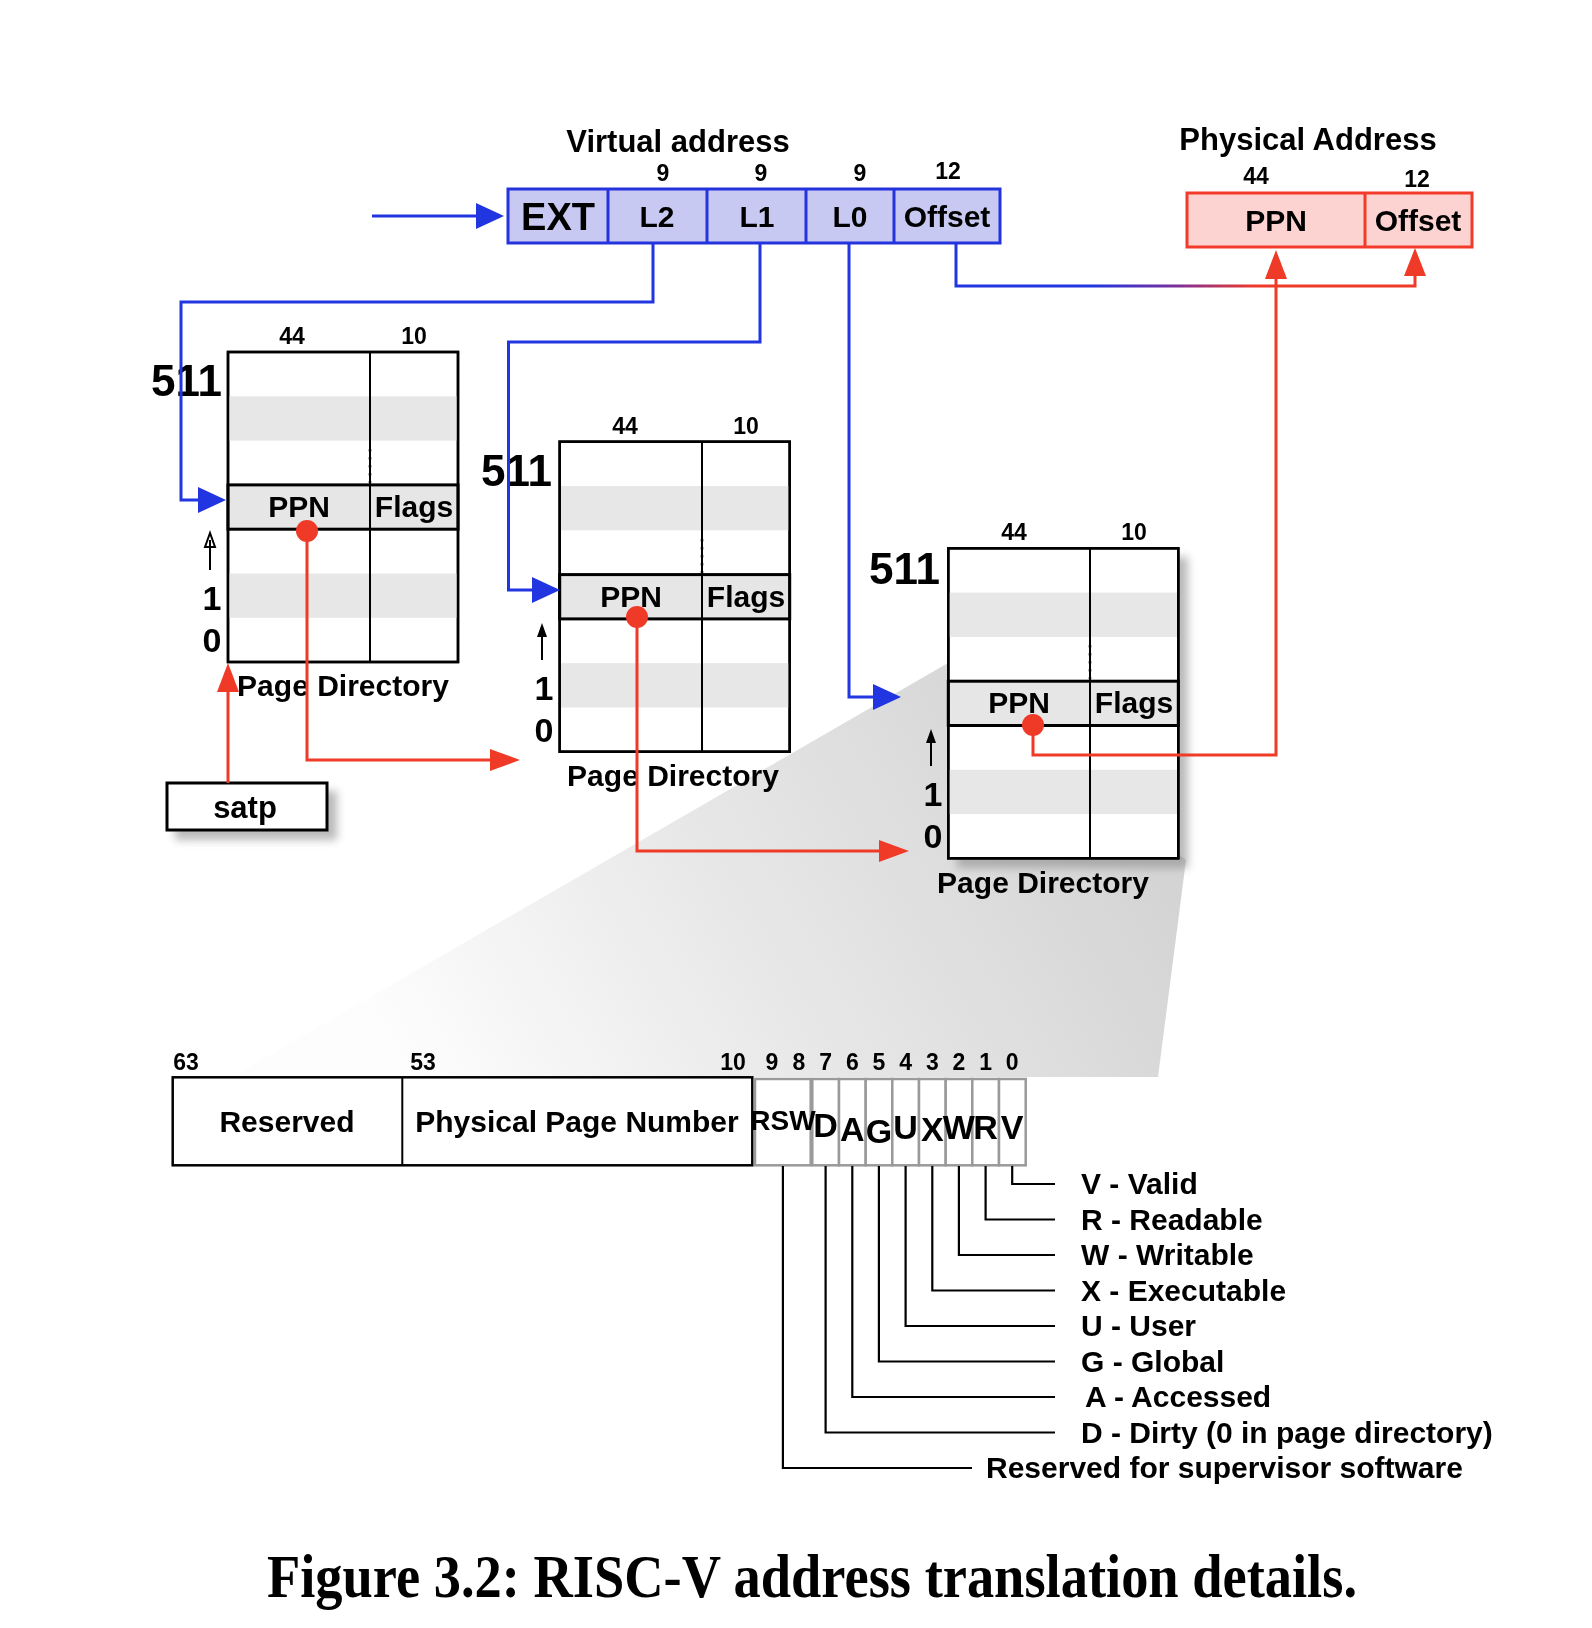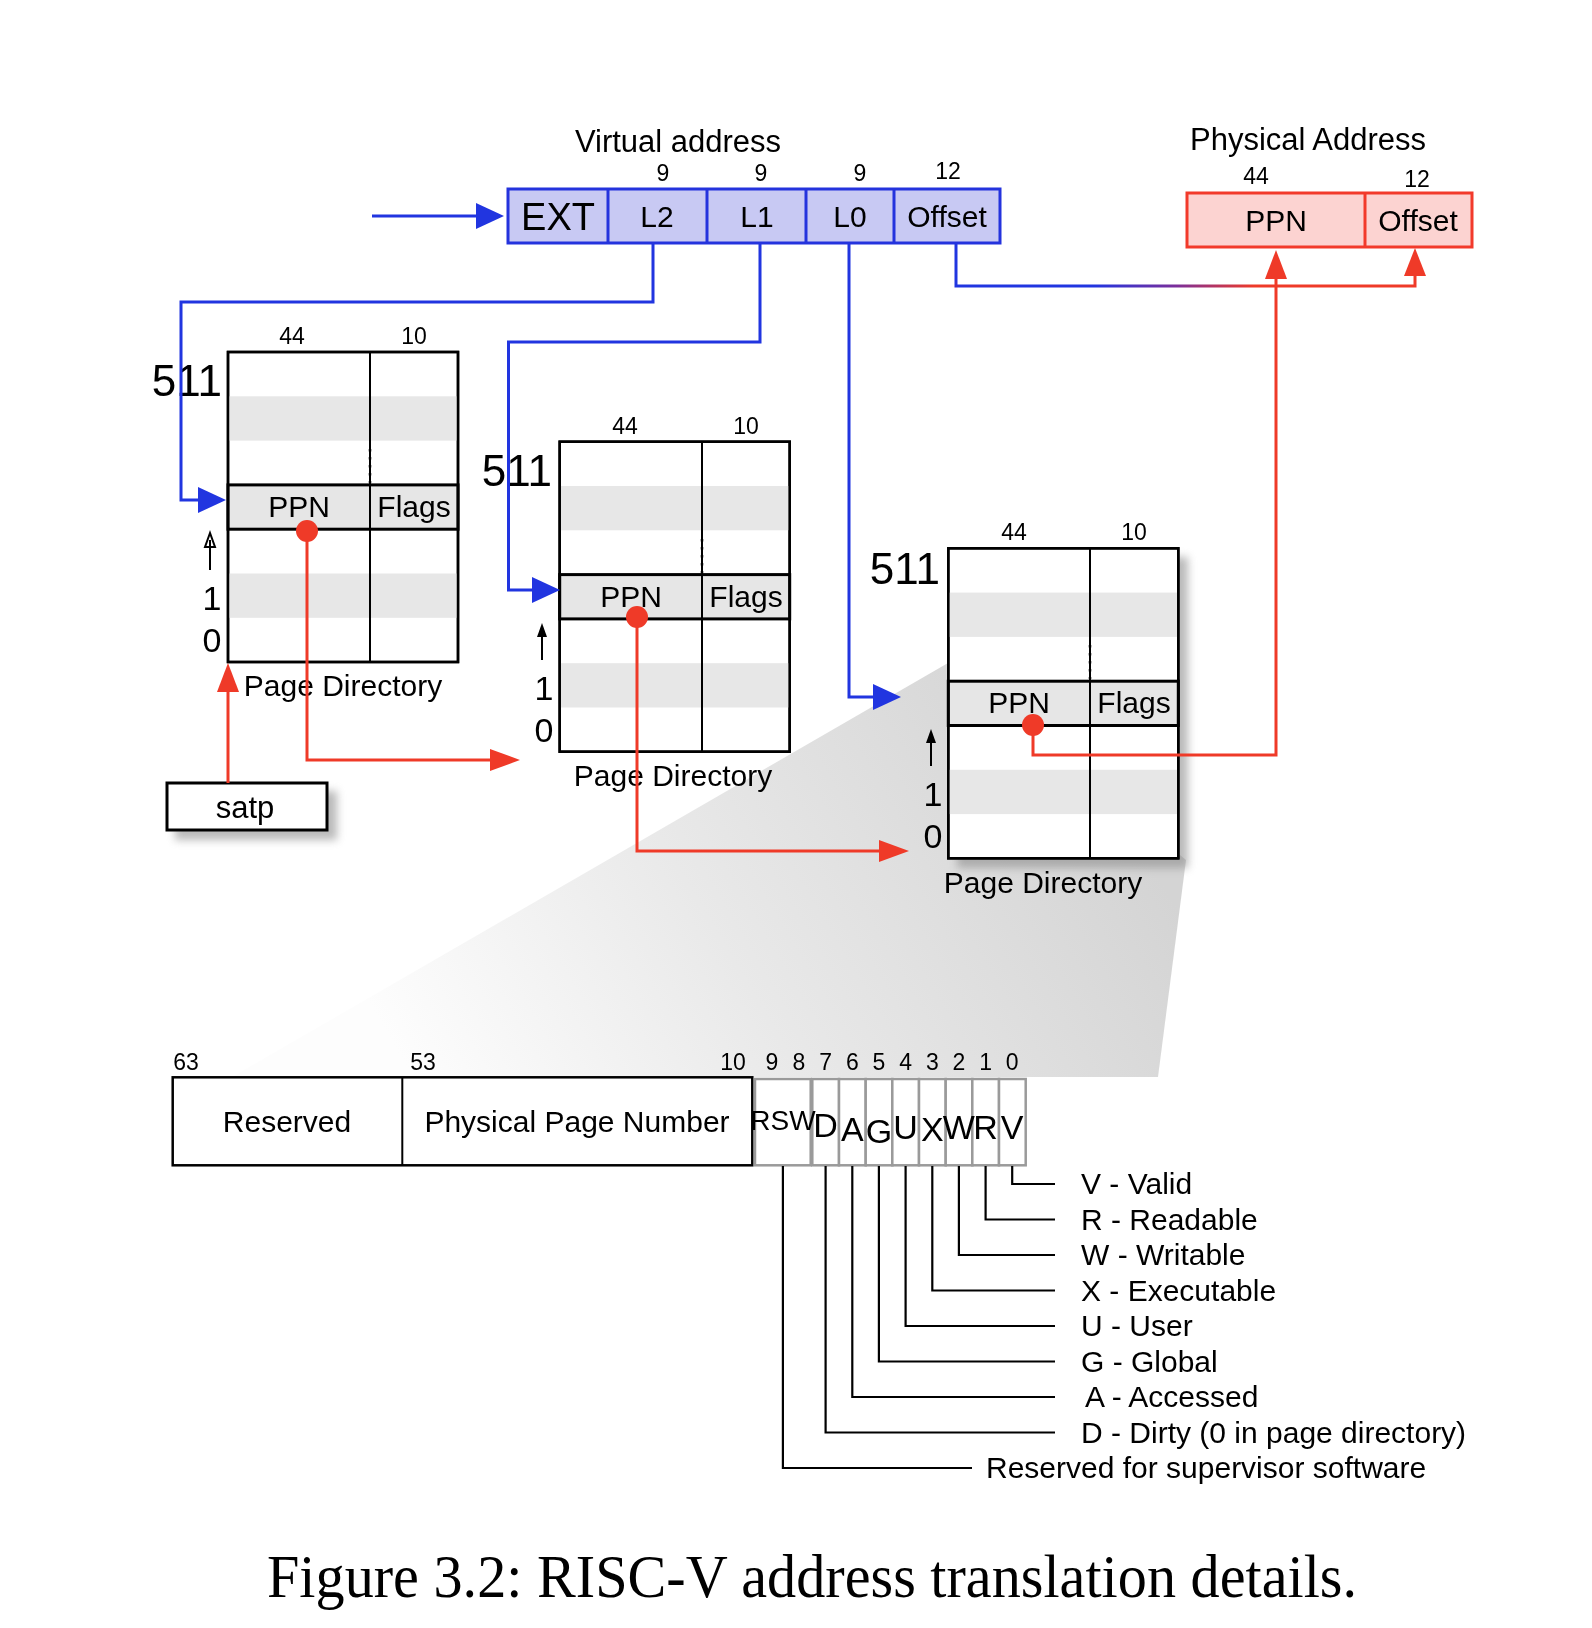--- a/index.html
+++ b/index.html
@@ -1,16 +1,16 @@
 <!DOCTYPE html>
 <html><head>
 <meta charset="utf-8">
 <style>
   html,body{margin:0;padding:0;background:#fff;}
-  .stage{position:relative;width:1592px;height:1628px;background:#fff;overflow:hidden;}
+  .stage{position:relative;width:1592px;height:1628px;background:#fff;overflow:hidden;font-weight:bold;}
   text{font-family:"Liberation Sans","DejaVu Sans",sans-serif;fill:#000;}
   .serif{font-family:"Liberation Serif","DejaVu Serif",serif;}
   .t22{font-size:23px;}
   .t28{font-size:28px;}
   .t30{font-size:30px;}
   .t31{font-size:31px;}
   .t34{font-size:34px;}
   .t38{font-size:38px;}
   .t44{font-size:44px;}
   .t62{font-size:62px;}

